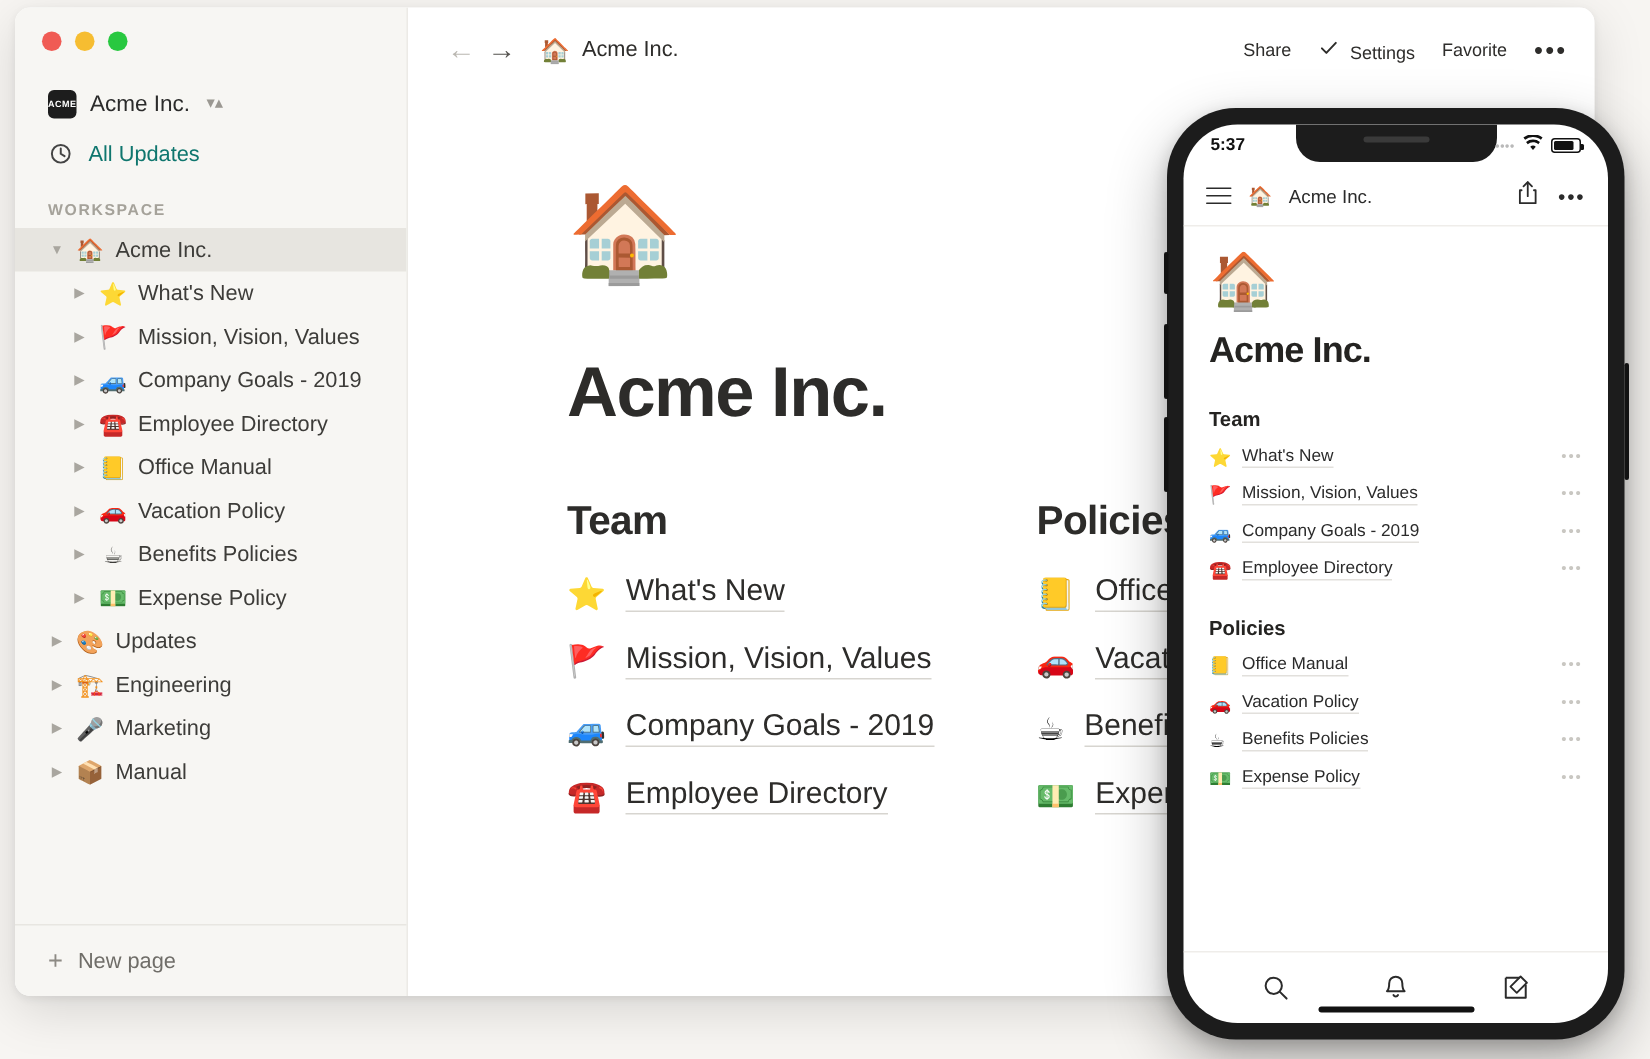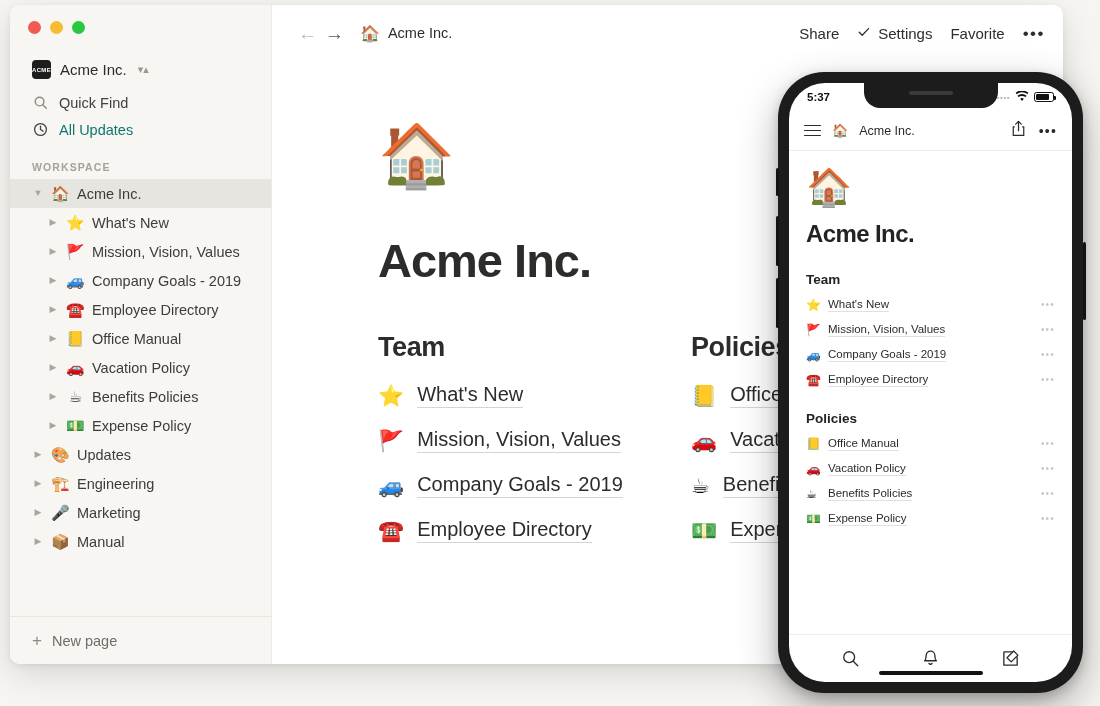--- a/index.html
+++ b/index.html
@@ -94,21 +94,21 @@
   .topbar {
     height: 56px; display: flex; align-items: center;
     padding: 0 18px 0 22px; gap: 0;
   }
   .nav-arrow { font-size: 19px; color: #bbb8b2; cursor: pointer; padding: 0 4px; line-height: 1; }
   .nav-arrow.fwd { color: #55534f; margin-right: 12px; }
   .crumb { display: flex; align-items: center; gap: 8px; cursor: pointer; }
   .crumb .emo { font-size: 16px; font-family: "DejaVu Sans", sans-serif; }
   .crumb .txt { font-size: 14.5px; color: #2e2d2b; }
   .topbar-right { margin-left: auto; display: flex; align-items: center; gap: 18px; }
-  .tb-btn { font-size: 15px; color: #2e2d2b; cursor: pointer; display: flex; align-items: flex-end; gap: 7px; }
+  .tb-btn { font-size: 12px; color: #2e2d2b; cursor: pointer; display: flex; align-items: flex-end; gap: 7px; }
   .tb-dots { font-size: 17px; color: #2e2d2b; letter-spacing: 1.5px; cursor: pointer; line-height: 1; }
 
   .page { padding: 64px 0 0 106px; }
   .page-emoji { font-size: 62px; line-height: 1; font-family: "DejaVu Sans", sans-serif; }
   .page-title {
     font-size: 47px; font-weight: 700; color: #2d2c2a;
     letter-spacing: -1px; margin-top: 46px;
   }
   .cols { display: flex; margin-top: 44px; }
   .col { width: 313px; flex: none; }
@@ -210,29 +210,20 @@
         <span class="dot green"></span>
       </div>
 
       <div class="ws-switcher">
         <span class="ws-logo">ACME</span>
         <span class="ws-name">Acme Inc.</span>
         <span class="ws-caret">▾▴</span>
       </div>
 
       <div>
-        <div class="nav-item">
-          <span class="nav-icon">
-            <svg width="15" height="15" viewBox="0 0 16 16" fill="none" stroke="currentColor" stroke-width="1.5">
-              <circle cx="7" cy="7" r="4.6"></circle>
-                <line x1="10.4" y1="10.4" x2="14.2" y2="14.2" stroke-linecap="round"></line>
-            </svg>
-          </span>
-          <span>Quick Find</span>
-        </div>
         <div class="nav-item">
           <span class="nav-icon">
             <svg width="15" height="15" viewBox="0 0 16 16" fill="none" stroke="#444" stroke-width="1.4">
               <circle cx="8" cy="8" r="6.3"></circle>
                 <path d="M8 4.3V8l2.7 1.7" stroke-linecap="round"></path>
             </svg>
           </span>
           <span style="color:#0f766e;">All Updates</span>
         </div>
       </div>

